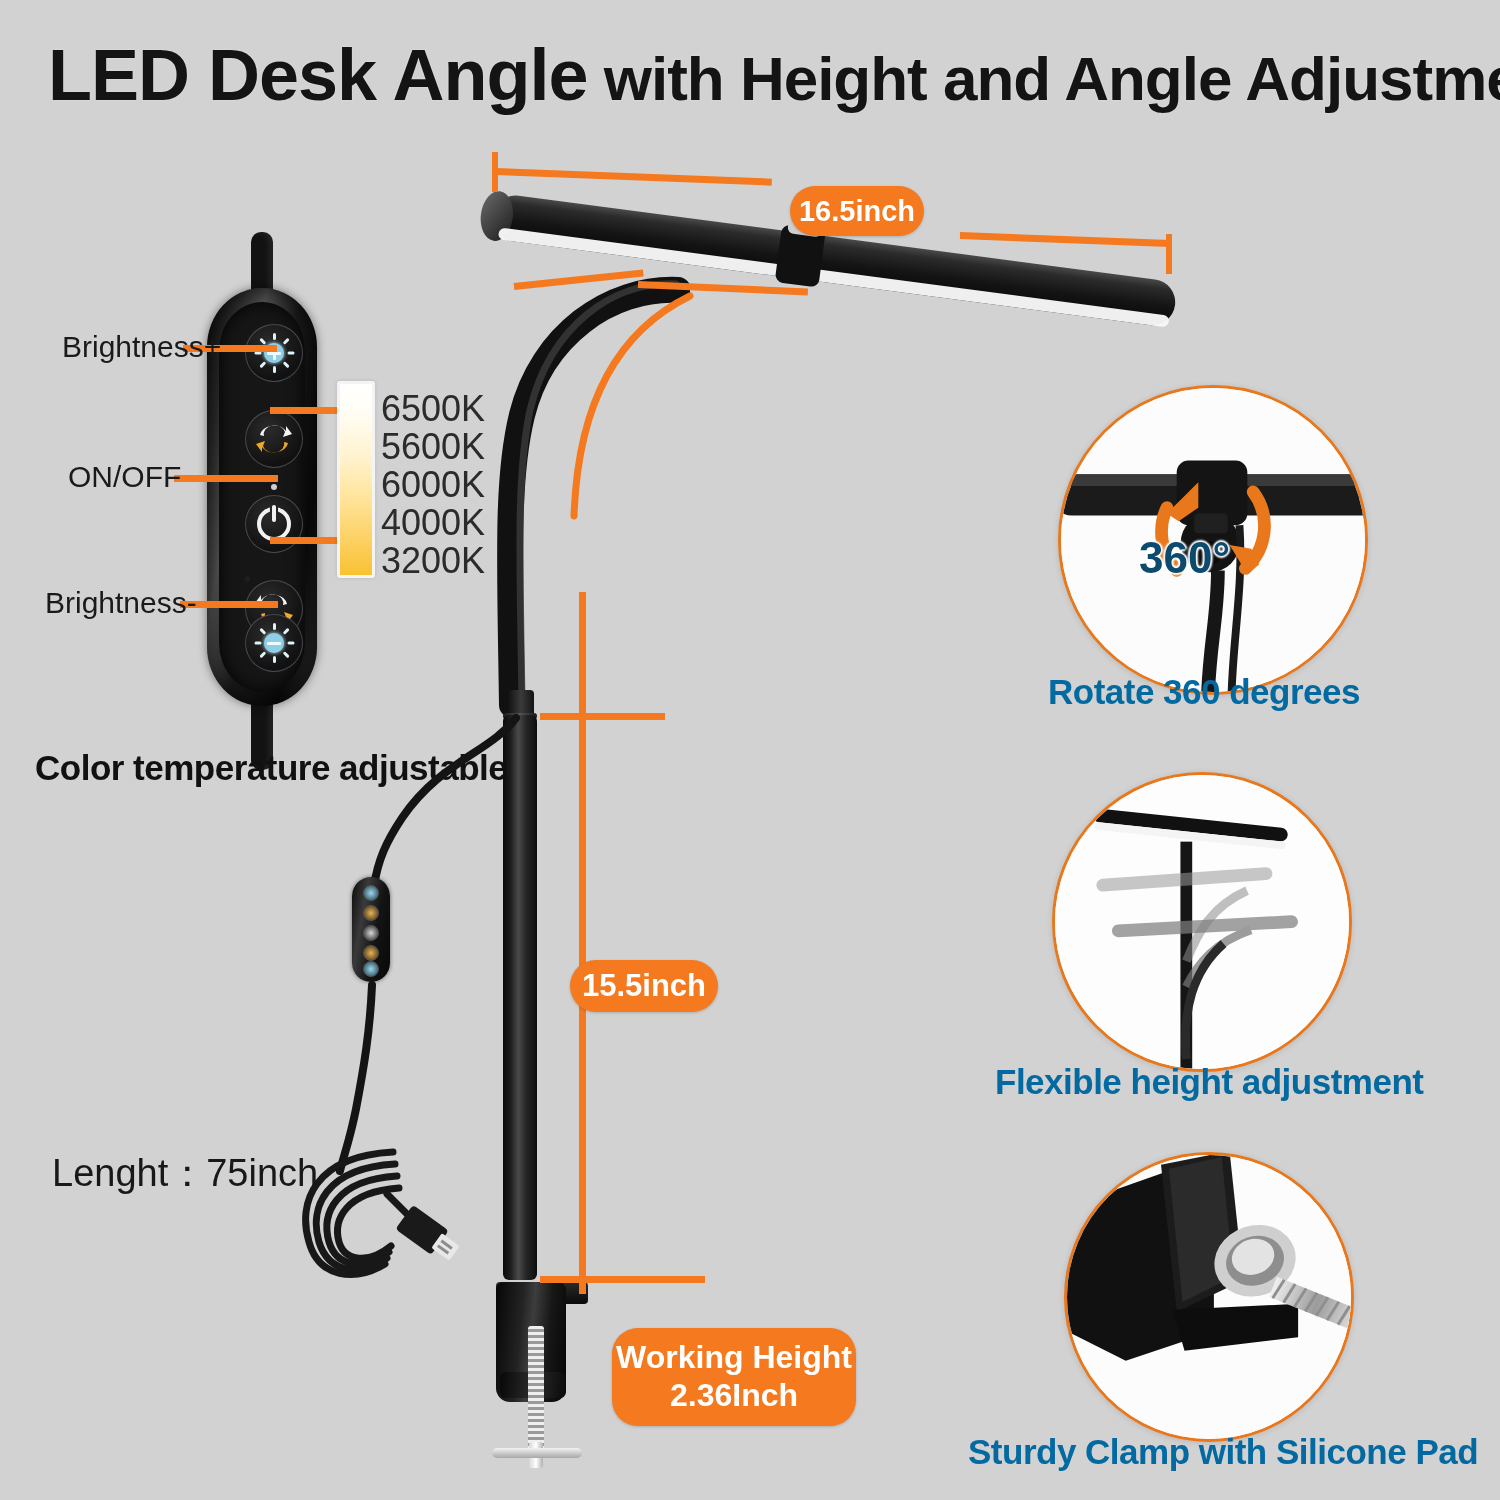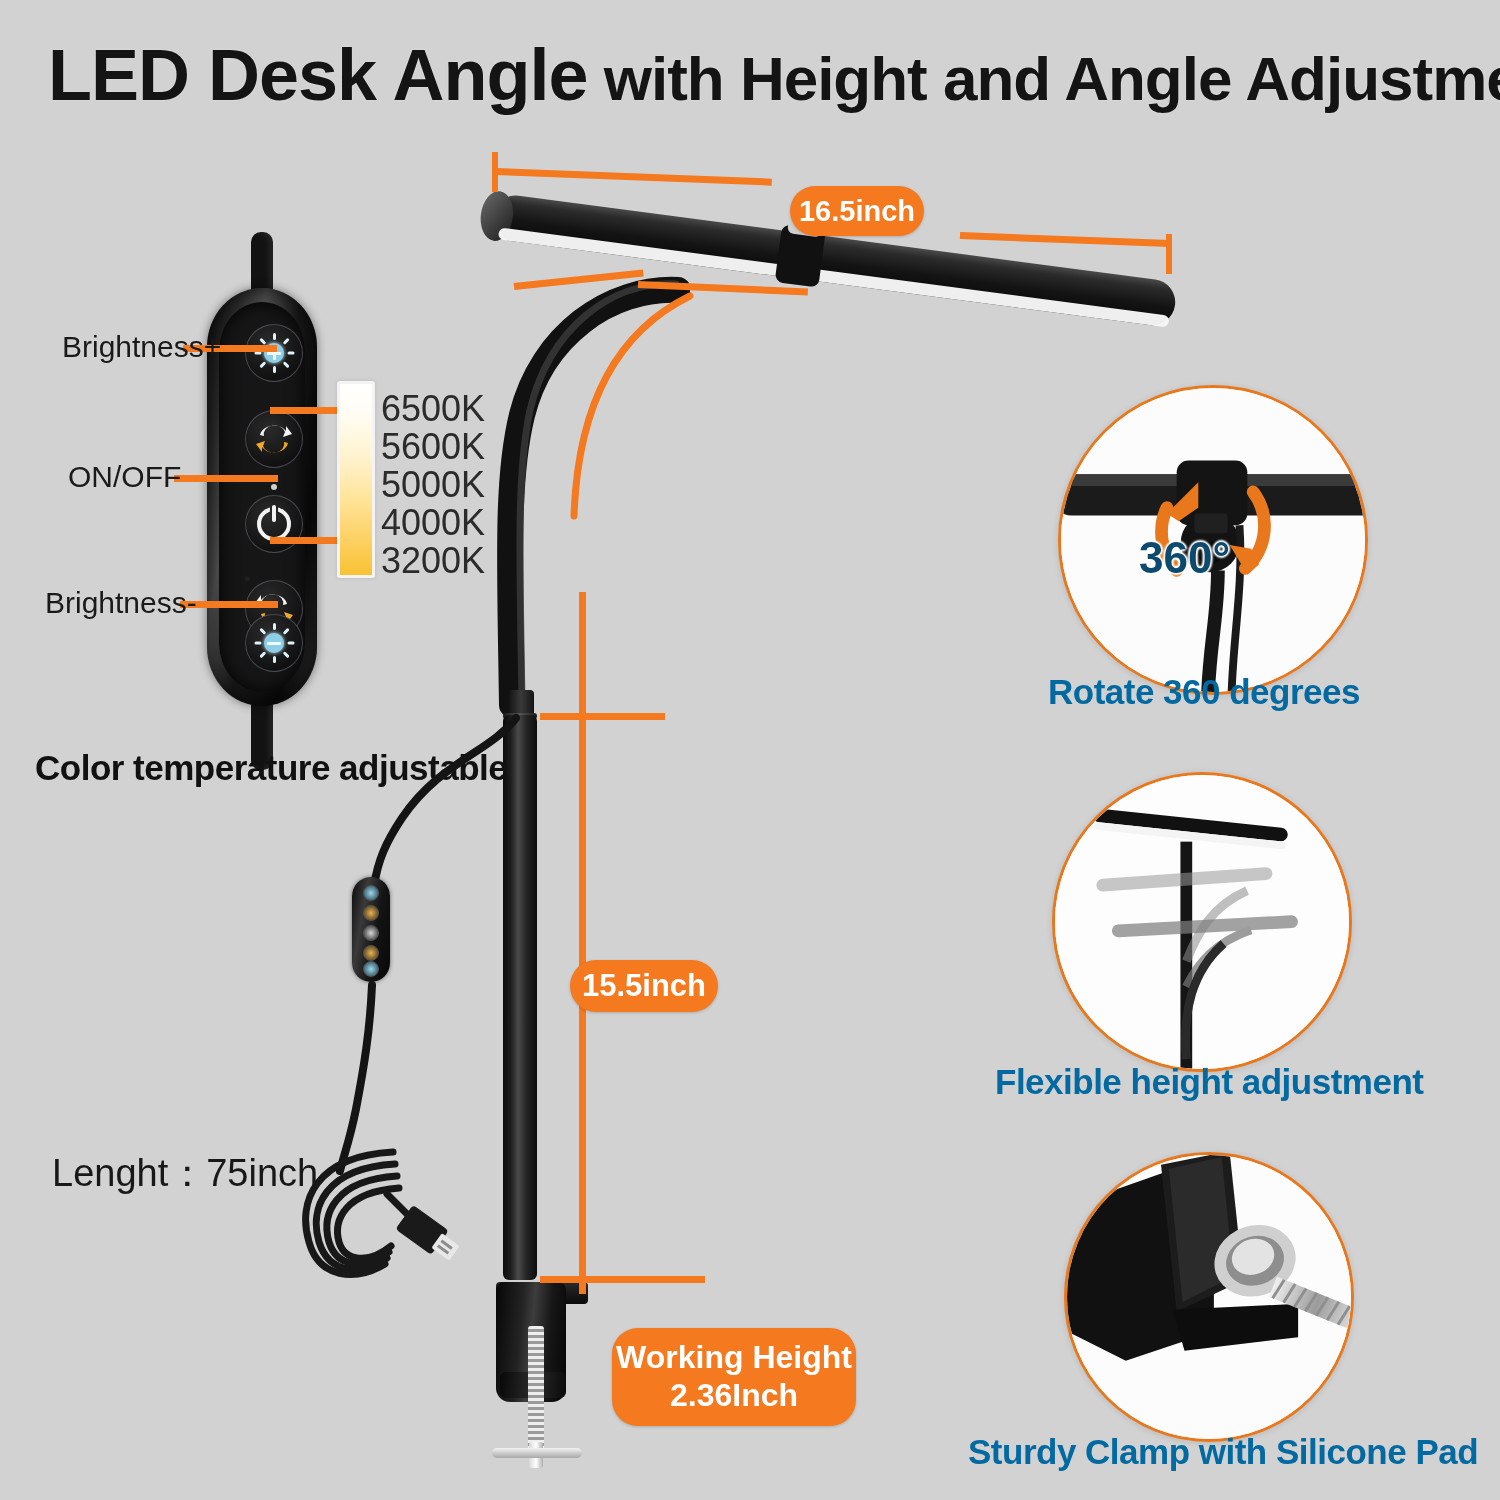--- a/index.html
+++ b/index.html
@@ -351,21 +351,21 @@
     <span>ON/OFF</span>
   </div>
   <div class="ctrl-label" style="left:45px;top:586px;">
     <span>Brightness-</span>
   </div>
 
   <div class="kbar"></div>
 
   <div class="kelvin" style="left:381px;top:388px;"><span>6500K</span></div>
   <div class="kelvin" style="left:381px;top:426px;"><span>5600K</span></div>
-  <div class="kelvin" style="left:381px;top:464px;"><span>5000K</span></div>
+  <div class="kelvin" style="left:381px;top:464px;"><span>6000K</span></div>
   <div class="kelvin" style="left:381px;top:502px;"><span>4000K</span></div>
   <div class="kelvin" style="left:381px;top:540px;"><span>3200K</span></div>
 
   <div class="bold-cap" style="left:35px;top:748px;">
     <span>Color temperature adjustable</span>
   </div>
 
   <svg style="position:absolute;left:340px;top:700px;width:200px;height:200px;" viewBox="0 0 200 200">
     <path d="M176 18 C 150 52, 100 62, 62 118 C 46 142, 38 160, 34 186" stroke="#141414" stroke-width="8" fill="none" stroke-linecap="round"></path>
   </svg>

